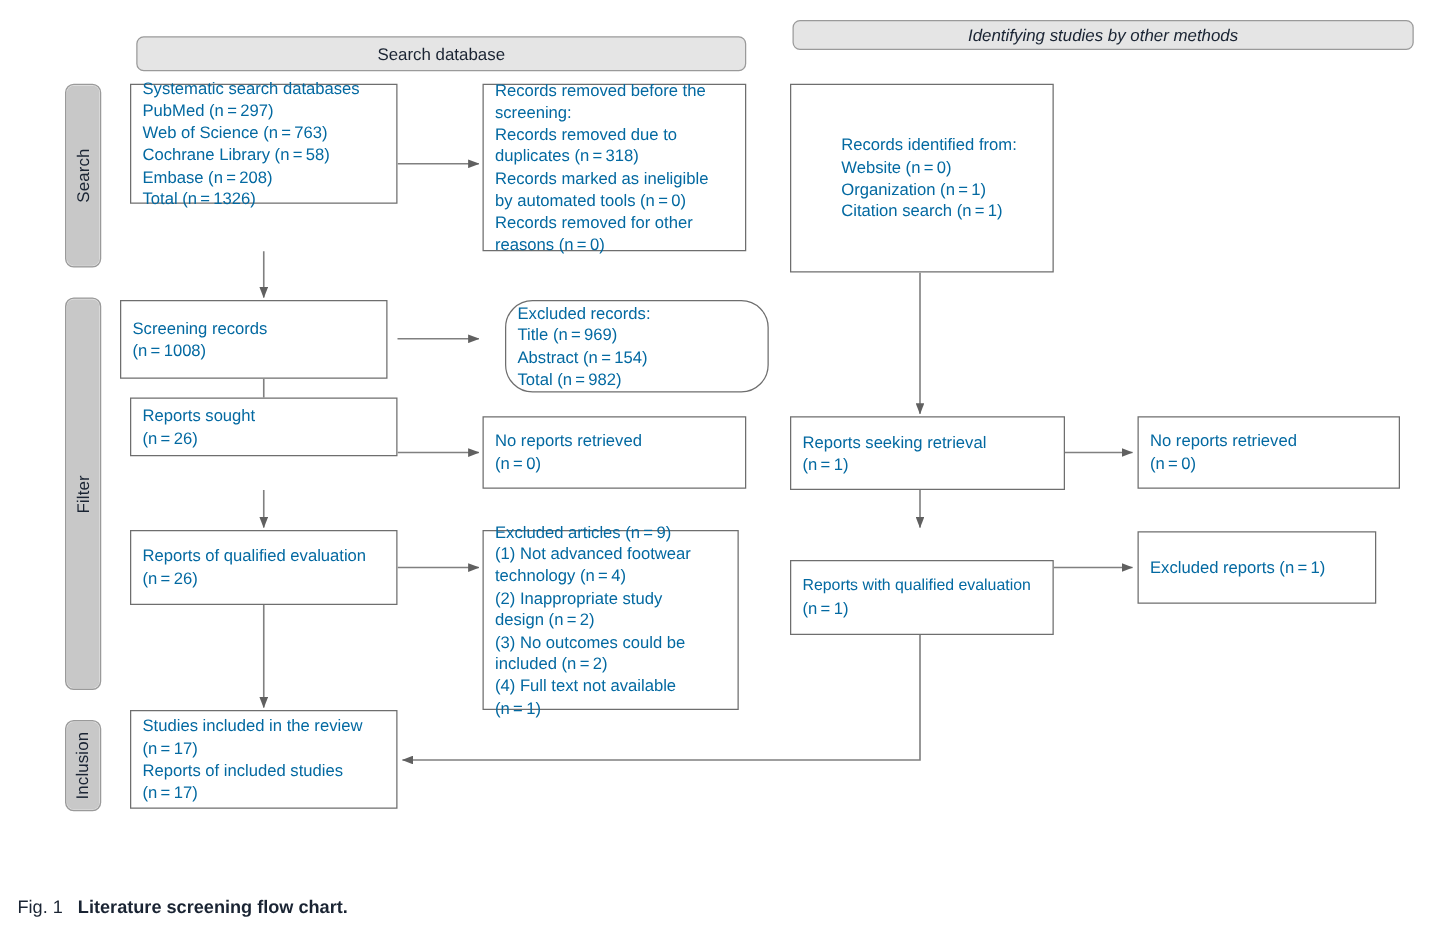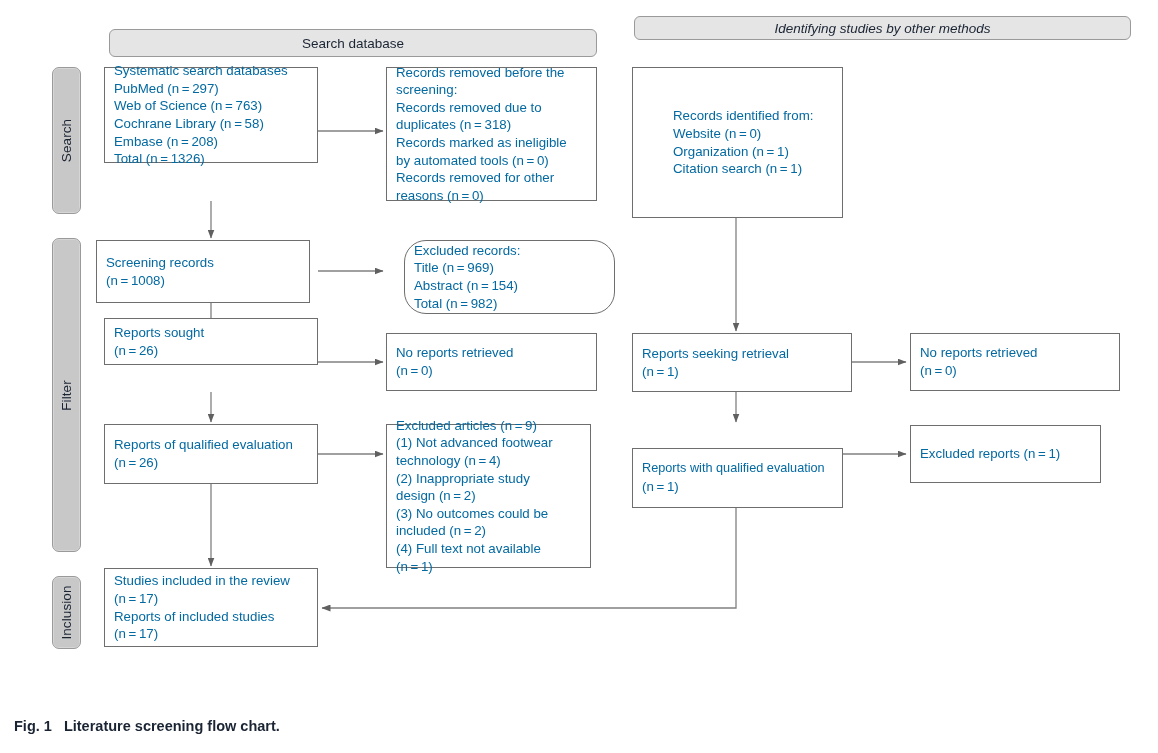--- a/index.html
+++ b/index.html
@@ -85,21 +85,21 @@
   
   #figure-caption {
     position: absolute;
     left: 14px;
     top: 718px;
     font-size: 14.5px;
     font-weight: bold;
     color: #1a2433;
     white-space: nowrap;
   }
-  #figure-caption .caption-label { font-weight: bold; margin-right: 8px; }
+  #figure-caption .caption-label { font-weight: normal; margin-right: 8px; }
   #figure-caption .caption-text { font-weight: bold; }
 </style>
 </head>
 <body>
 
 <div id="figure-root">
 
   <svg id="svg-connectors" viewBox="0 0 1158 753" width="1158" height="753">
     <defs>
       <marker id="arrowhead" markerWidth="9" markerHeight="7" refX="8.5" refY="3.5" orient="auto" markerUnits="userSpaceOnUse">

